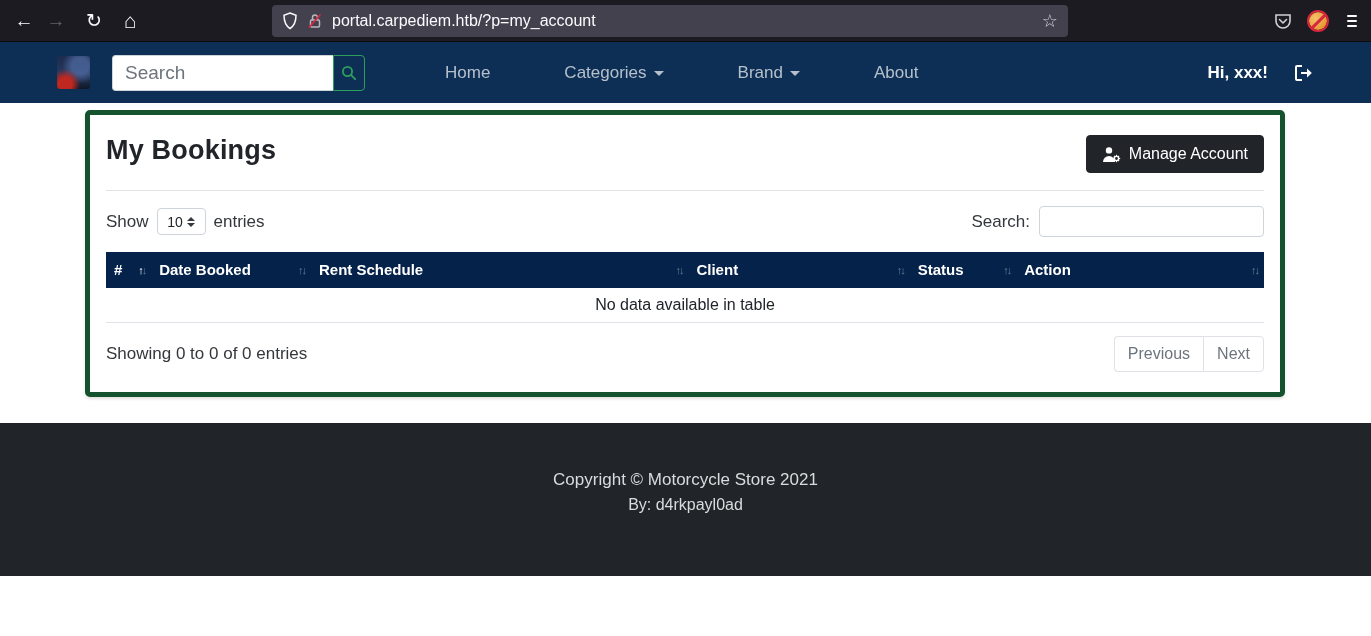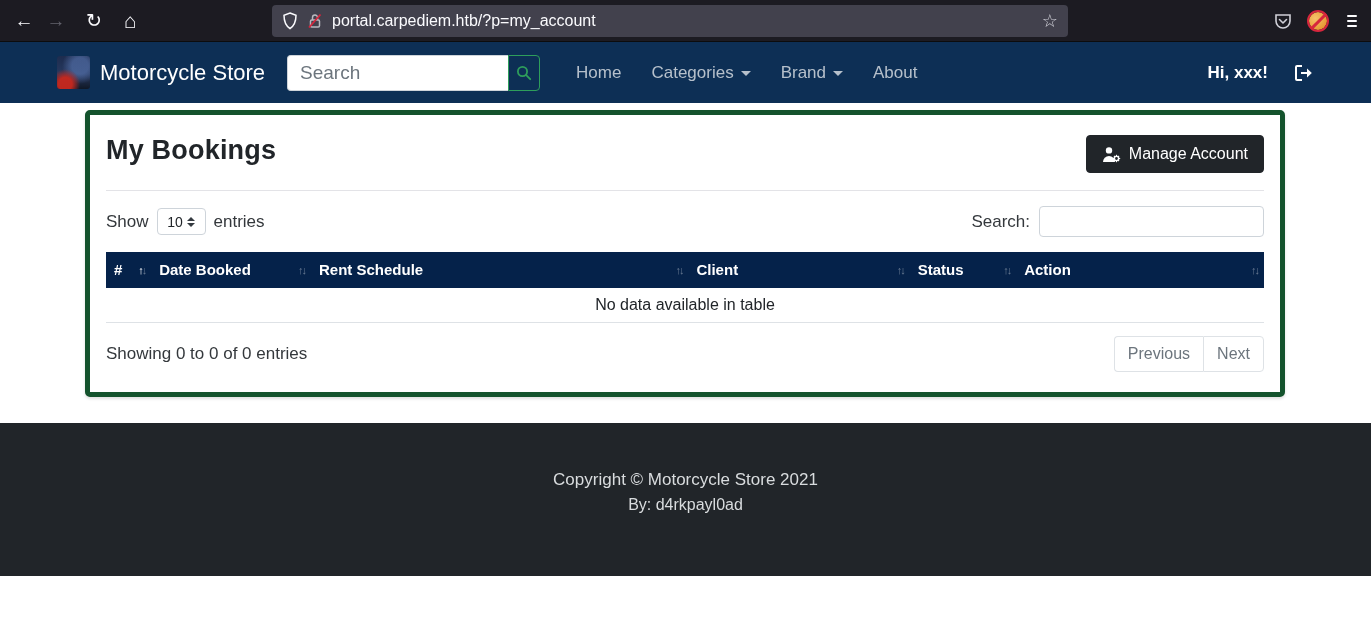--- a/index.html
+++ b/index.html
@@ -39,21 +39,21 @@
       radial-gradient(circle at 70% 30%, rgba(90,120,180,.6) 0 25%, transparent 55%),
       linear-gradient(180deg, #1d2c4e 0%, #27395f 55%, #101826 100%); }
   .brand-name { color:#fff; font-size:22px; }
   .nav-search { display:flex; margin-left:22px; height:36px; }
   .nav-search input { width:221px; height:36px; border:1px solid #ced4da; border-right:none;
     border-radius:4px 0 0 4px; padding:0 12px; font-size:19px; color:#212529; outline:none; }
   .nav-search input::placeholder { color:#6c757d; }
   .search-btn { width:32px; height:36px; background:transparent; border:1px solid #2e9e5b;
     border-radius:0 4px 4px 0; display:flex; align-items:center; justify-content:center; cursor:pointer; }
   .nav-links { display:flex; align-items:center; gap:30px; margin-left:36px; }
-  .nav-link { color:#b6c0cb; font-size:17px; display:flex; align-items:center; gap:7px; cursor:pointer; }
+  .nav-link { color:#b6c0cb; font-size:17px; display:flex; align-items:center; gap:7px; cursor:pointer;margin-left:44px; }
   .caret { width:0; height:0; border-left:5px solid transparent; border-right:5px solid transparent;
     border-top:5px solid #b6c0cb; margin-top:2px; }
   .nav-right { margin-left:auto; display:flex; align-items:center; gap:26px; }
   .greeting { color:#fff; font-size:17px; font-weight:bold; }
   .logout { display:flex; align-items:center; cursor:pointer; }
 
   
   .content { flex:1 1 auto; }
   .card { width:1200px; margin:7px auto 0 85px; background:#fff; border:5px solid #14532d;
     border-radius:5px; box-shadow:0 2px 3px rgba(0,0,0,.12); padding:20px 16px 20px; height:287px; }
@@ -144,21 +144,20 @@
           <i></i>
           <i></i>
           <i></i>
         </span>
     </div>
   </div>
 
   <div class="navbar">
     <div class="brand">
       <span class="brand-logo"></span>
-      <span class="brand-name">Motorcycle Store</span>
     </div>
     <div class="nav-search">
       <input type="text" placeholder="Search" style="">
       <button class="search-btn">
         <svg width="16" height="16" viewBox="0 0 16 16">
           <circle cx="6.5" cy="6.5" r="4.6" fill="none" stroke="#2e9e5b" stroke-width="1.8"></circle>
           <line x1="10.2" y1="10.2" x2="14.2" y2="14.2" stroke="#2e9e5b" stroke-width="1.8" stroke-linecap="round"></line>
         </svg>
       </button>
     </div>

